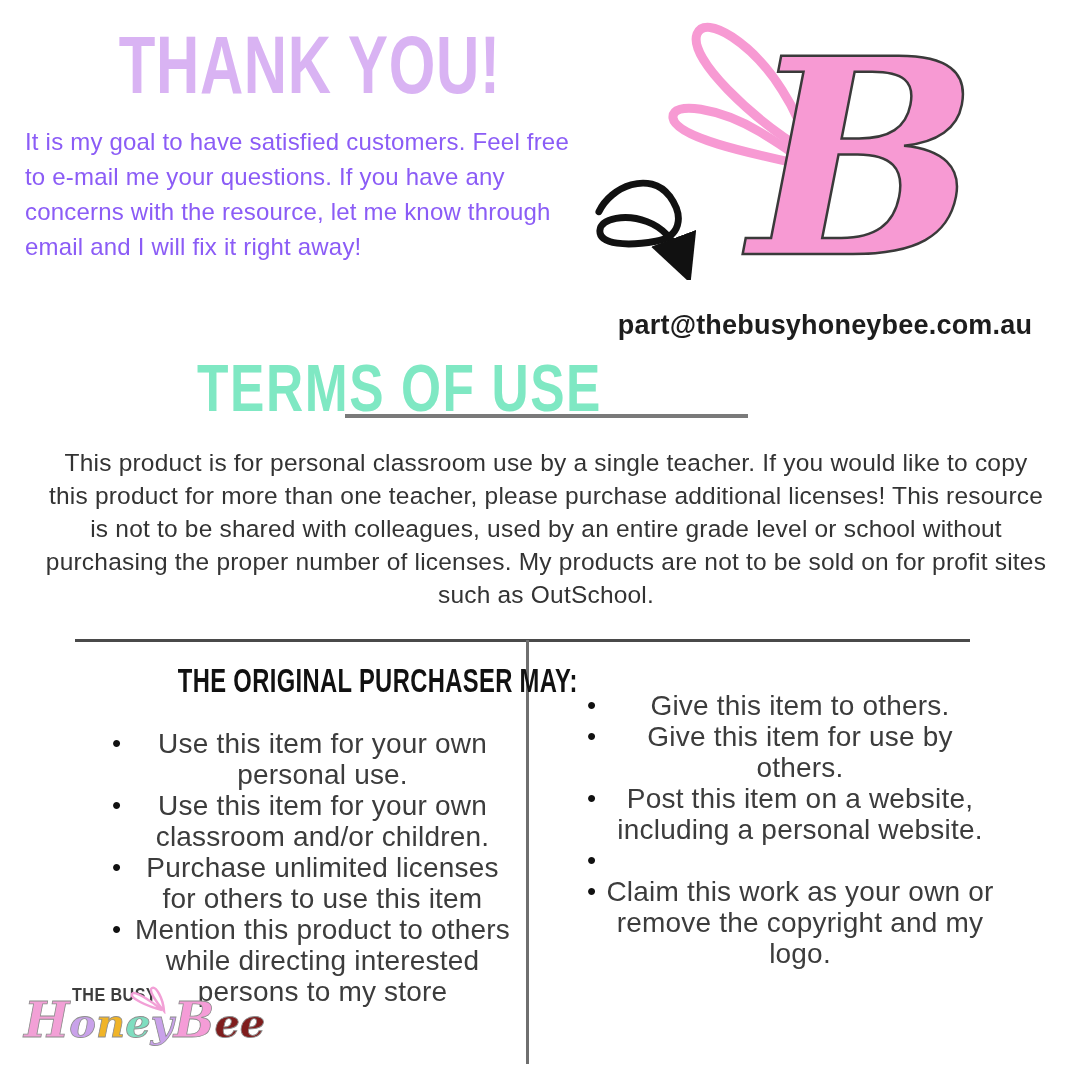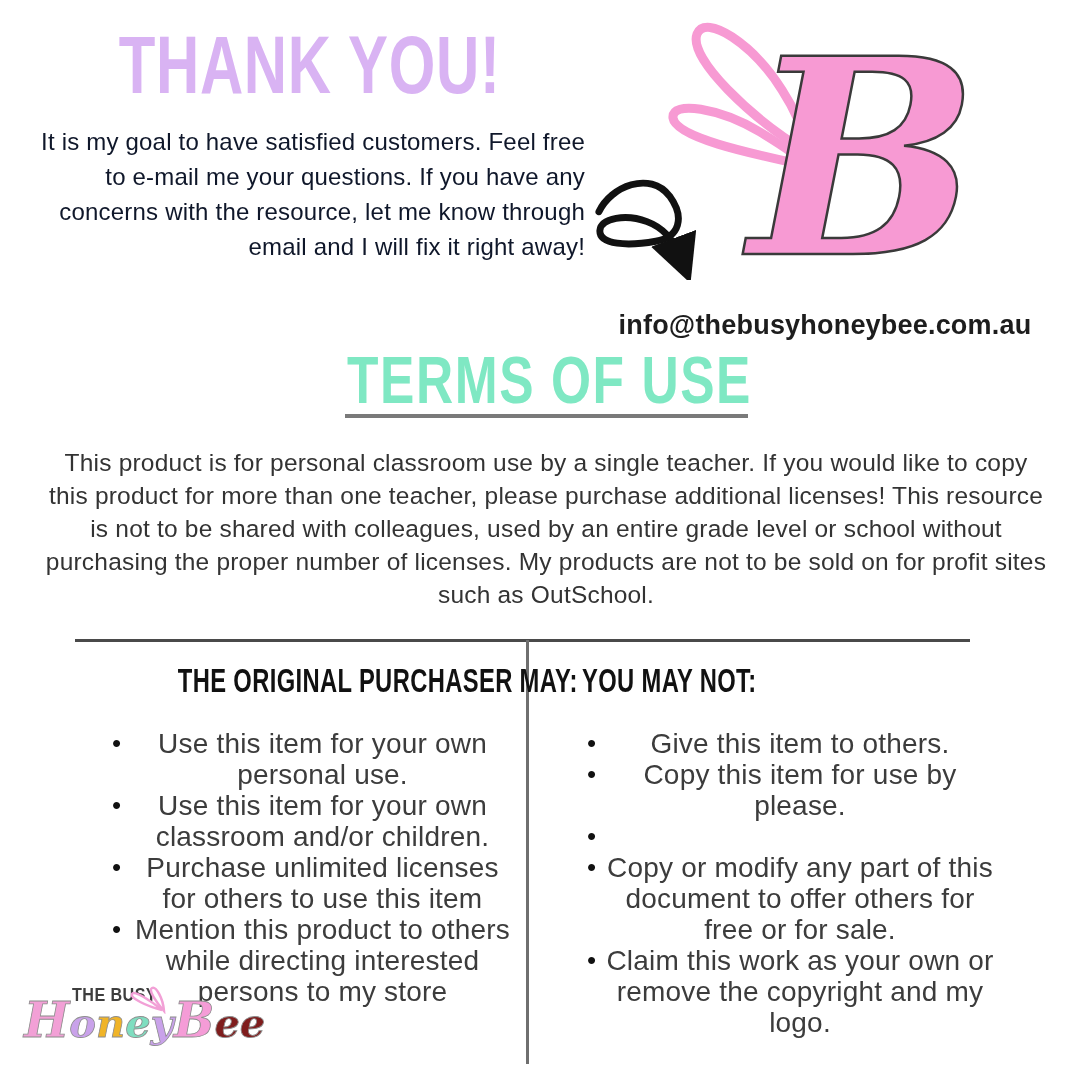--- a/index.html
+++ b/index.html
@@ -16,40 +16,40 @@
     position:absolute; left:30px; top:18px; width:560px;
     text-align:center;
   }
   .thank-title .scale {
     display:inline-block; transform:scaleX(.73); transform-origin:center;
     font-size:82px; font-weight:700; letter-spacing:1px;
     color:#d9b3f3; white-space:nowrap;
   }
   .intro-text {
     position:absolute; left:25px; top:124px; width:560px;
-    font-size:24px; line-height:35px; text-align:right;
-    color:#0f172a; letter-spacing:.2px;
+    font-size:24px; line-height:35px; text-align:left;
+    color:#8b5cf6; letter-spacing:.2px;
   }
 
   
   .arrow-doodle { position:absolute; left:593px; top:176px; width:108px; height:104px; }
 
   
   .bee-logo { position:absolute; left:658px; top:2px; width:332px; height:298px; }
   .b-glyph { font-family:"DejaVu Serif", serif; font-style:italic; font-weight:700; }
 
   .email {
     position:absolute; left:610px; top:310px; width:430px;
     text-align:center; font-size:27px; font-weight:700; color:#1d1d1d;
     letter-spacing:.2px;
   }
 
   
   .terms-title {
-    position:absolute; left:140px; top:342px; width:820px; text-align:center;
+    position:absolute; left:140px; top:350px; width:820px; 
   }
   .terms-title .scale {
     display:inline-block; transform:scaleX(.78); transform-origin:center;
     font-size:66px; font-weight:700; letter-spacing:2px;
     color:#7fe8c3; white-space:nowrap;
   }
   .terms-underline {
     position:absolute; left:345px; top:414px; width:403px; height:4px;
     background:#7a7a7a;
   }
@@ -131,21 +131,21 @@
     <g>
       <path d="M152 152 C 92 116, 30 56, 39 32 C 48 11, 95 42, 124 88 C 137 108, 147 132, 152 152 Z" fill="#ffffff" stroke="#f79ad3" stroke-width="9" stroke-linejoin="round"></path>
       <path d="M150 164 C 95 152, 18 136, 15 116 C 13 98, 62 106, 102 130 C 122 142, 140 154, 150 164 Z" fill="#ffffff" stroke="#f79ad3" stroke-width="9" stroke-linejoin="round"></path>
     </g>
 
     <text class="b-glyph" x="218" y="244" font-size="272" text-anchor="middle" fill="#ffffff" stroke="#6d6d6d" stroke-width="2.5"></text>
 
     <text class="b-glyph" x="206" y="252" font-size="272" text-anchor="middle" fill="#f79ad3" stroke="#3a3a3a" stroke-width="2.5">B</text>
   </svg>
 
-  <div class="email">info@thebusyhoneybee.com.au</div>
+  <div class="email">part@thebusyhoneybee.com.au</div>
 
   <div class="terms-title">
     <span class="scale">TERMS OF USE</span>
   </div>
   <div class="terms-underline"></div>
 
   <div class="terms-body">This product is for personal classroom use by a single teacher. If you would like to copy this product for more than one teacher, please purchase additional licenses! This resource is not to be shared with colleagues, used by an entire grade level or school without purchasing the proper number of licenses. My products are not to be sold on for profit sites such as OutSchool.</div>
 
   <div class="h-divider"></div>
   <div class="v-divider"></div>
@@ -168,38 +168,35 @@
         <div class="tou-text">Purchase unlimited licenses for others to use this item</div>
       </li>
       <li class="tou-item">
         <span class="tou-bullet">•</span>
         <div class="tou-text">Mention this product to others while directing interested persons to my store</div>
       </li>
     </ul>
   </div>
 
   <div class="col col-right">
-    <div class="col-heading">
-      <span class="scale">YOU MAY NOT:</span>
-    </div>
     <ul class="tou-list">
       <li class="tou-item">
         <span class="tou-bullet">•</span>
         <div class="tou-text">Give this item to others.</div>
       </li>
       <li class="tou-item">
         <span class="tou-bullet">•</span>
-        <div class="tou-text">Copy this item for use by please.</div>
-      </li>
-      <li class="tou-item">
-        <span class="tou-bullet">•</span>
-      </li>
-      <li class="tou-item">
-        <span class="tou-bullet">•</span>
-        <div class="tou-text">Copy or modify any part of this document to offer others for free or for sale.</div>
+        <div class="tou-text">Give this item for use by others.</div>
+      </li>
+      <li class="tou-item">
+        <span class="tou-bullet">•</span>
+        <div class="tou-text">Post this item on a website, including a personal website.</div>
+      </li>
+      <li class="tou-item">
+        <span class="tou-bullet">•</span>
       </li>
       <li class="tou-item">
         <span class="tou-bullet">•</span>
         <div class="tou-text">Claim this work as your own or remove the copyright and my logo.</div>
       </li>
     </ul>
   </div>
 
   <div class="footer-logo">
     <div class="footer-top">THE BUSY</div>

